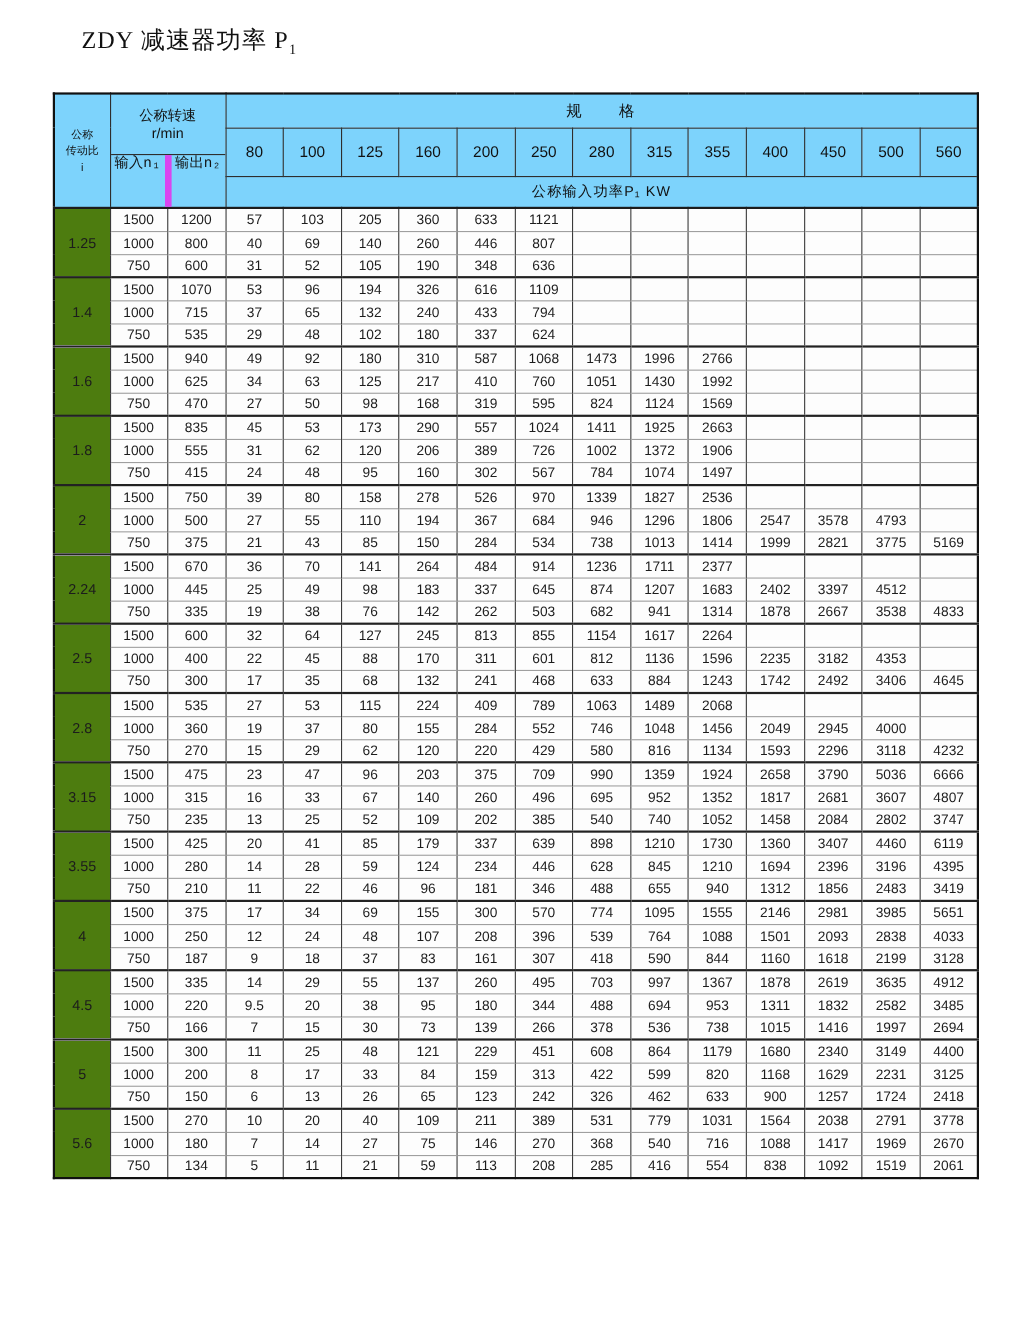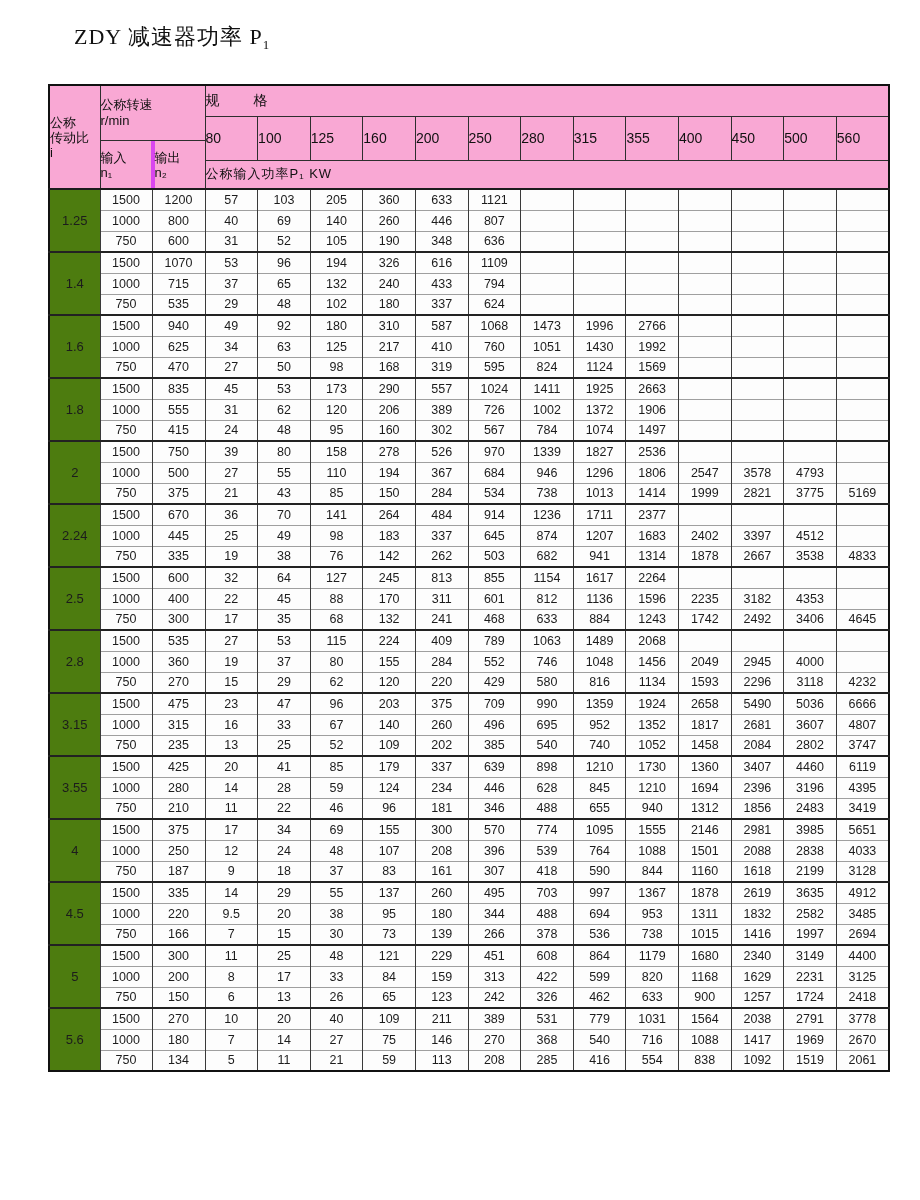--- a/index.html
+++ b/index.html
@@ -31,46 +31,48 @@
     top: 84px;
     width: 842px;
     border-collapse: collapse;
     table-layout: fixed;
     border: 2px solid #111;
   }
   .power-table td { padding: 0; }
 
   
   thead td {
-    background: #f9a8d4;
+    background: #7dd3fc;
     border: 1px solid #2e2e2e;
+    text-align: center;
     vertical-align: middle;
     font-size: 13px;
     color:#111;
   }
   thead tr.h-r1 { height: 31px; }
   thead tr.h-r2 { height: 44px; }
   thead tr.h-r3 { height: 29px; }
   thead { border-bottom: 2px solid #1c1c1c; }
 
-  .ratio-head { line-height: 15px; font-size: 13px; margin-left: 12px; }
+  .ratio-head { line-height: 15px; font-size: 10px; margin-left: 12px; }
   .speed-head { vertical-align: top; }
   .sp-top {
     height: 55px;
     border-bottom: 1px solid #2e2e2e;
     display:flex; flex-direction:column; justify-content:center;
     line-height: 16px;
   }
   .sp-bot { display:flex; height: 47px; }
   .sp-bot > div {
     flex: 1;
-    display:flex; flex-direction:column; justify-content:center;
+    display:flex; flex-direction:row; justify-content:center;
     line-height: 15px;
+    font-family: Liberation Mono, monospace;
   }
-  .sp-bot > div + div { border-left: 4px solid #d946ef; }
+  .sp-bot > div + div { border-left: 6px solid #d946ef; }
 
   .spec-title { letter-spacing: 2px; font-size: 14px; }
   .size-cell { font-size: 14px; }
   .power-label-cell { font-size: 13px; letter-spacing: 1px; margin-top: 28px; }
 
   
   tbody td {
     border-left: 1px solid #3a3a3a;
     border-top: 1px solid #9f9f9f;
     text-align: center;
@@ -585,21 +587,21 @@
           <td>23</td>
           <td>47</td>
           <td>96</td>
           <td>203</td>
           <td>375</td>
           <td>709</td>
           <td>990</td>
           <td>1359</td>
           <td>1924</td>
           <td>2658</td>
-          <td>5490</td>
+          <td>3790</td>
           <td>5036</td>
           <td>6666</td>
         </tr>
         <tr>
           <td>1000</td>
           <td>315</td>
           <td>16</td>
           <td>33</td>
           <td>67</td>
           <td>140</td>
@@ -706,21 +708,21 @@
           <td>12</td>
           <td>24</td>
           <td>48</td>
           <td>107</td>
           <td>208</td>
           <td>396</td>
           <td>539</td>
           <td>764</td>
           <td>1088</td>
           <td>1501</td>
-          <td>2088</td>
+          <td>2093</td>
           <td>2838</td>
           <td>4033</td>
         </tr>
         <tr>
           <td>750</td>
           <td>187</td>
           <td>9</td>
           <td>18</td>
           <td>37</td>
           <td>83</td>

